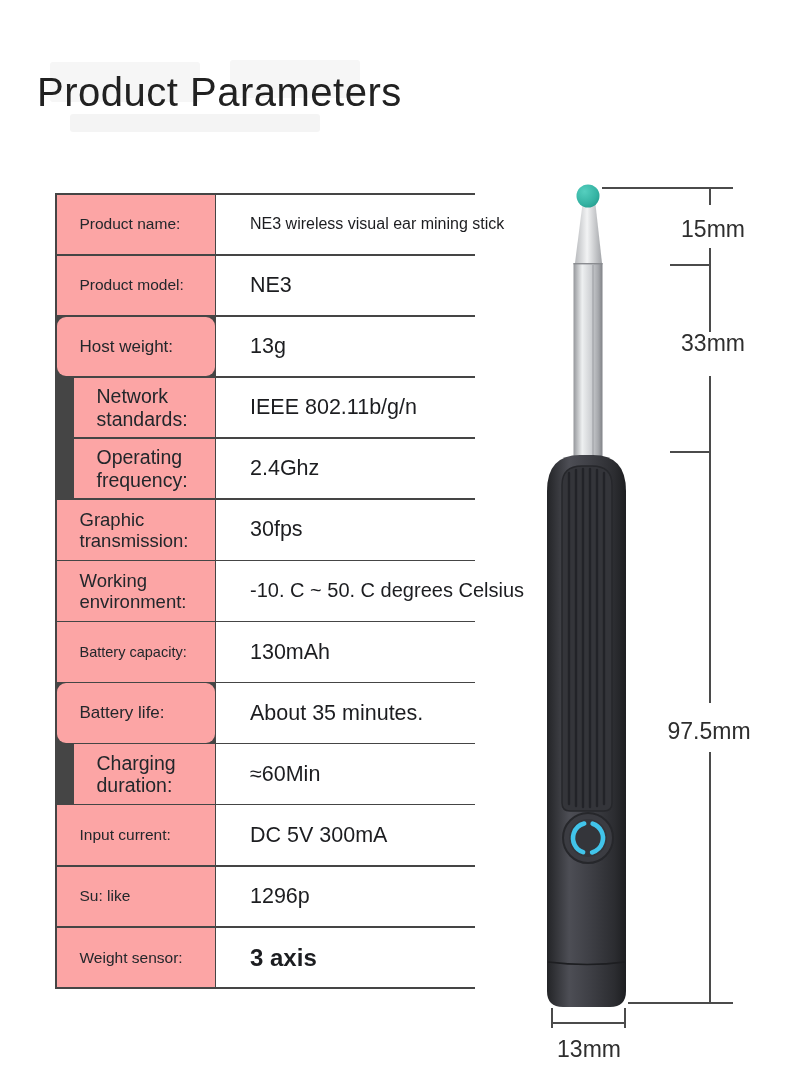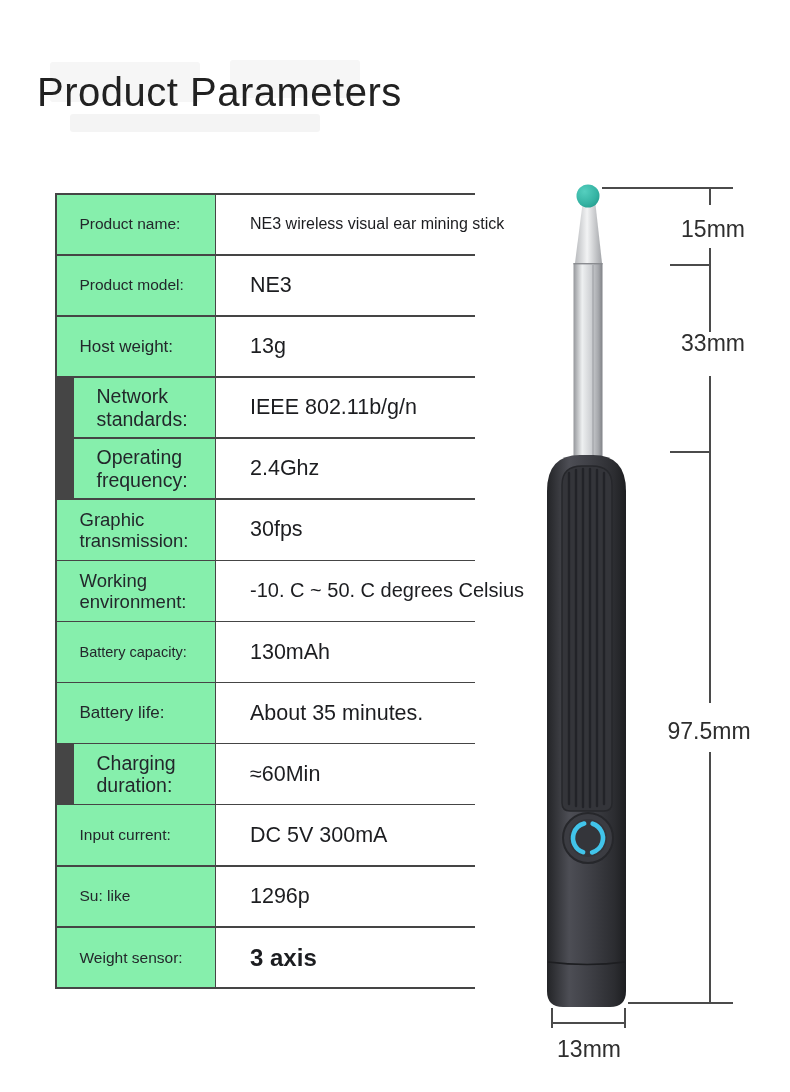--- a/index.html
+++ b/index.html
@@ -23,31 +23,31 @@
 
   
   .spec-table {
     position:absolute; left:55px; top:193px; width:420px;
     display:grid; grid-template-columns:158px 1fr;
     grid-auto-rows:59.6px;
     background:#454545; gap:1.5px; padding:1.5px;
   }
   .cell { display:flex; align-items:center; line-height:1.15; }
   .lbl {
-    background:#86efac; color:#23272b;
+    background:#fca5a5; color:#23272b;
     padding-left:23px; padding-right:6px;
   }
   .val {
     background:#ffffff; color:#1c1d20;
     padding-left:34px; white-space:nowrap; overflow:visible;
   }
   
   .lbl-xs { font-size:14.5px; }
   .lbl-s  { font-size:15.5px; }
-  .lbl-m  { font-size:17px;   }
+  .lbl-m  { font-size:17px;border-radius:9px;   }
   .lbl-l  { font-size:18.5px; }
   .lbl-xl { font-size:19.5px;margin-left:17px; }
   
   .val-s  { font-size:16px;   }
   .val-m  { font-size:20px;   }
   .val-l  { font-size:21.5px; }
   .val-xl { font-size:24px; font-weight:600; }
   .val-b  { font-weight:500; }
 
   

